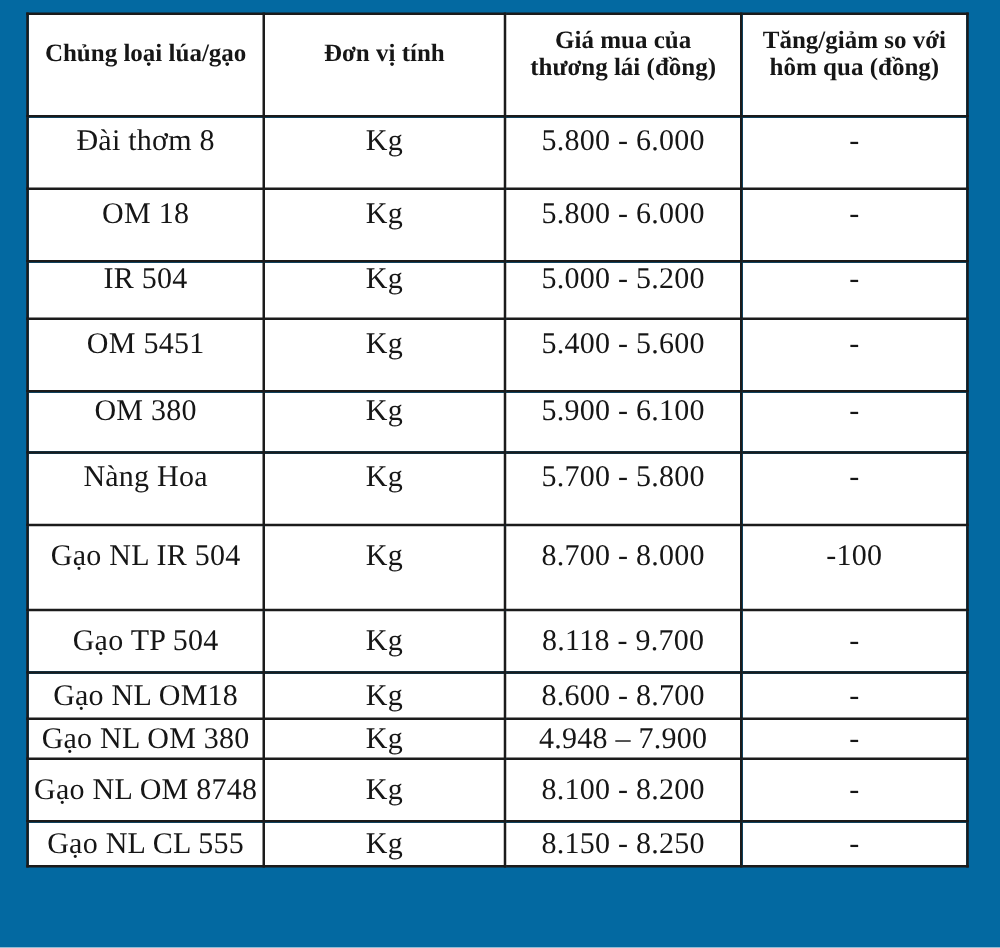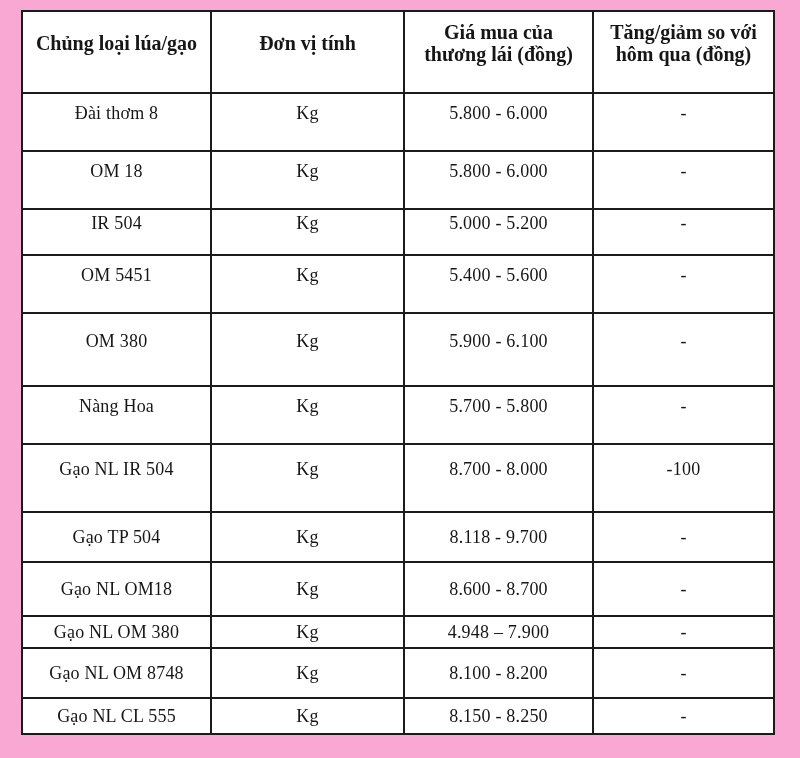--- a/index.html
+++ b/index.html
@@ -1,21 +1,21 @@
 <!DOCTYPE html>
 <html><head>
 <meta charset="utf-8">
 <style>
   * { margin: 0; padding: 0; box-sizing: border-box; }
   html, body { background: #ffffff; }
   .page {
     position: relative;
     width: 800px;
     height: 758px;
-    background: #f9a8d4;
+    background: #0369a1;
     font-family: "Liberation Serif", "DejaVu Serif", serif;
     color: #161616;
     overflow: hidden;
   }
   table.price-table {
     position: absolute;
     left: 21px;
     top: 10px;
     width: 752px;
     border-collapse: collapse;
@@ -28,21 +28,21 @@
     vertical-align: middle;
     background: #ffffff;
     overflow: hidden;
   }
   .price-table th {
     font-size: 20px;
     font-weight: bold;
     line-height: 22px;
   }
   .price-table td {
-    font-size: 18px;
+    font-size: 24px;
     font-weight: normal;
     line-height: 24px;
     letter-spacing: 0.2px;
   }
   tr.pad-b th, tr.pad-b td { padding-bottom: 18px; }
   .hline { display: block; }
 </style>
 </head>
 <body>
 
@@ -92,21 +92,21 @@
         <td>Kg</td>
         <td>5.000 - 5.200</td>
         <td>-</td>
       </tr>
       <tr class="pad-b" style="height:58px">
         <td>OM 5451</td>
         <td>Kg</td>
         <td>5.400 - 5.600</td>
         <td>-</td>
       </tr>
-      <tr class="pad-b" style="height:73px">
+      <tr class="pad-b" style="height:49px">
         <td>OM 380</td>
         <td>Kg</td>
         <td>5.900 - 6.100</td>
         <td>-</td>
       </tr>
       <tr class="pad-b" style="height:58px">
         <td>Nàng Hoa</td>
         <td>Kg</td>
         <td>5.700 - 5.800</td>
         <td>-</td>
@@ -116,21 +116,21 @@
         <td>Kg</td>
         <td>8.700 - 8.000</td>
         <td>-100</td>
       </tr>
       <tr style="height:50px">
         <td>Gạo TP 504</td>
         <td>Kg</td>
         <td>8.118 - 9.700</td>
         <td>-</td>
       </tr>
-      <tr style="height:54px">
+      <tr style="height:37px">
         <td>Gạo NL OM18</td>
         <td>Kg</td>
         <td>8.600 - 8.700</td>
         <td>-</td>
       </tr>
       <tr style="height:32px">
         <td>Gạo NL OM 380</td>
         <td>Kg</td>
         <td>4.948 – 7.900</td>
         <td>-</td>

